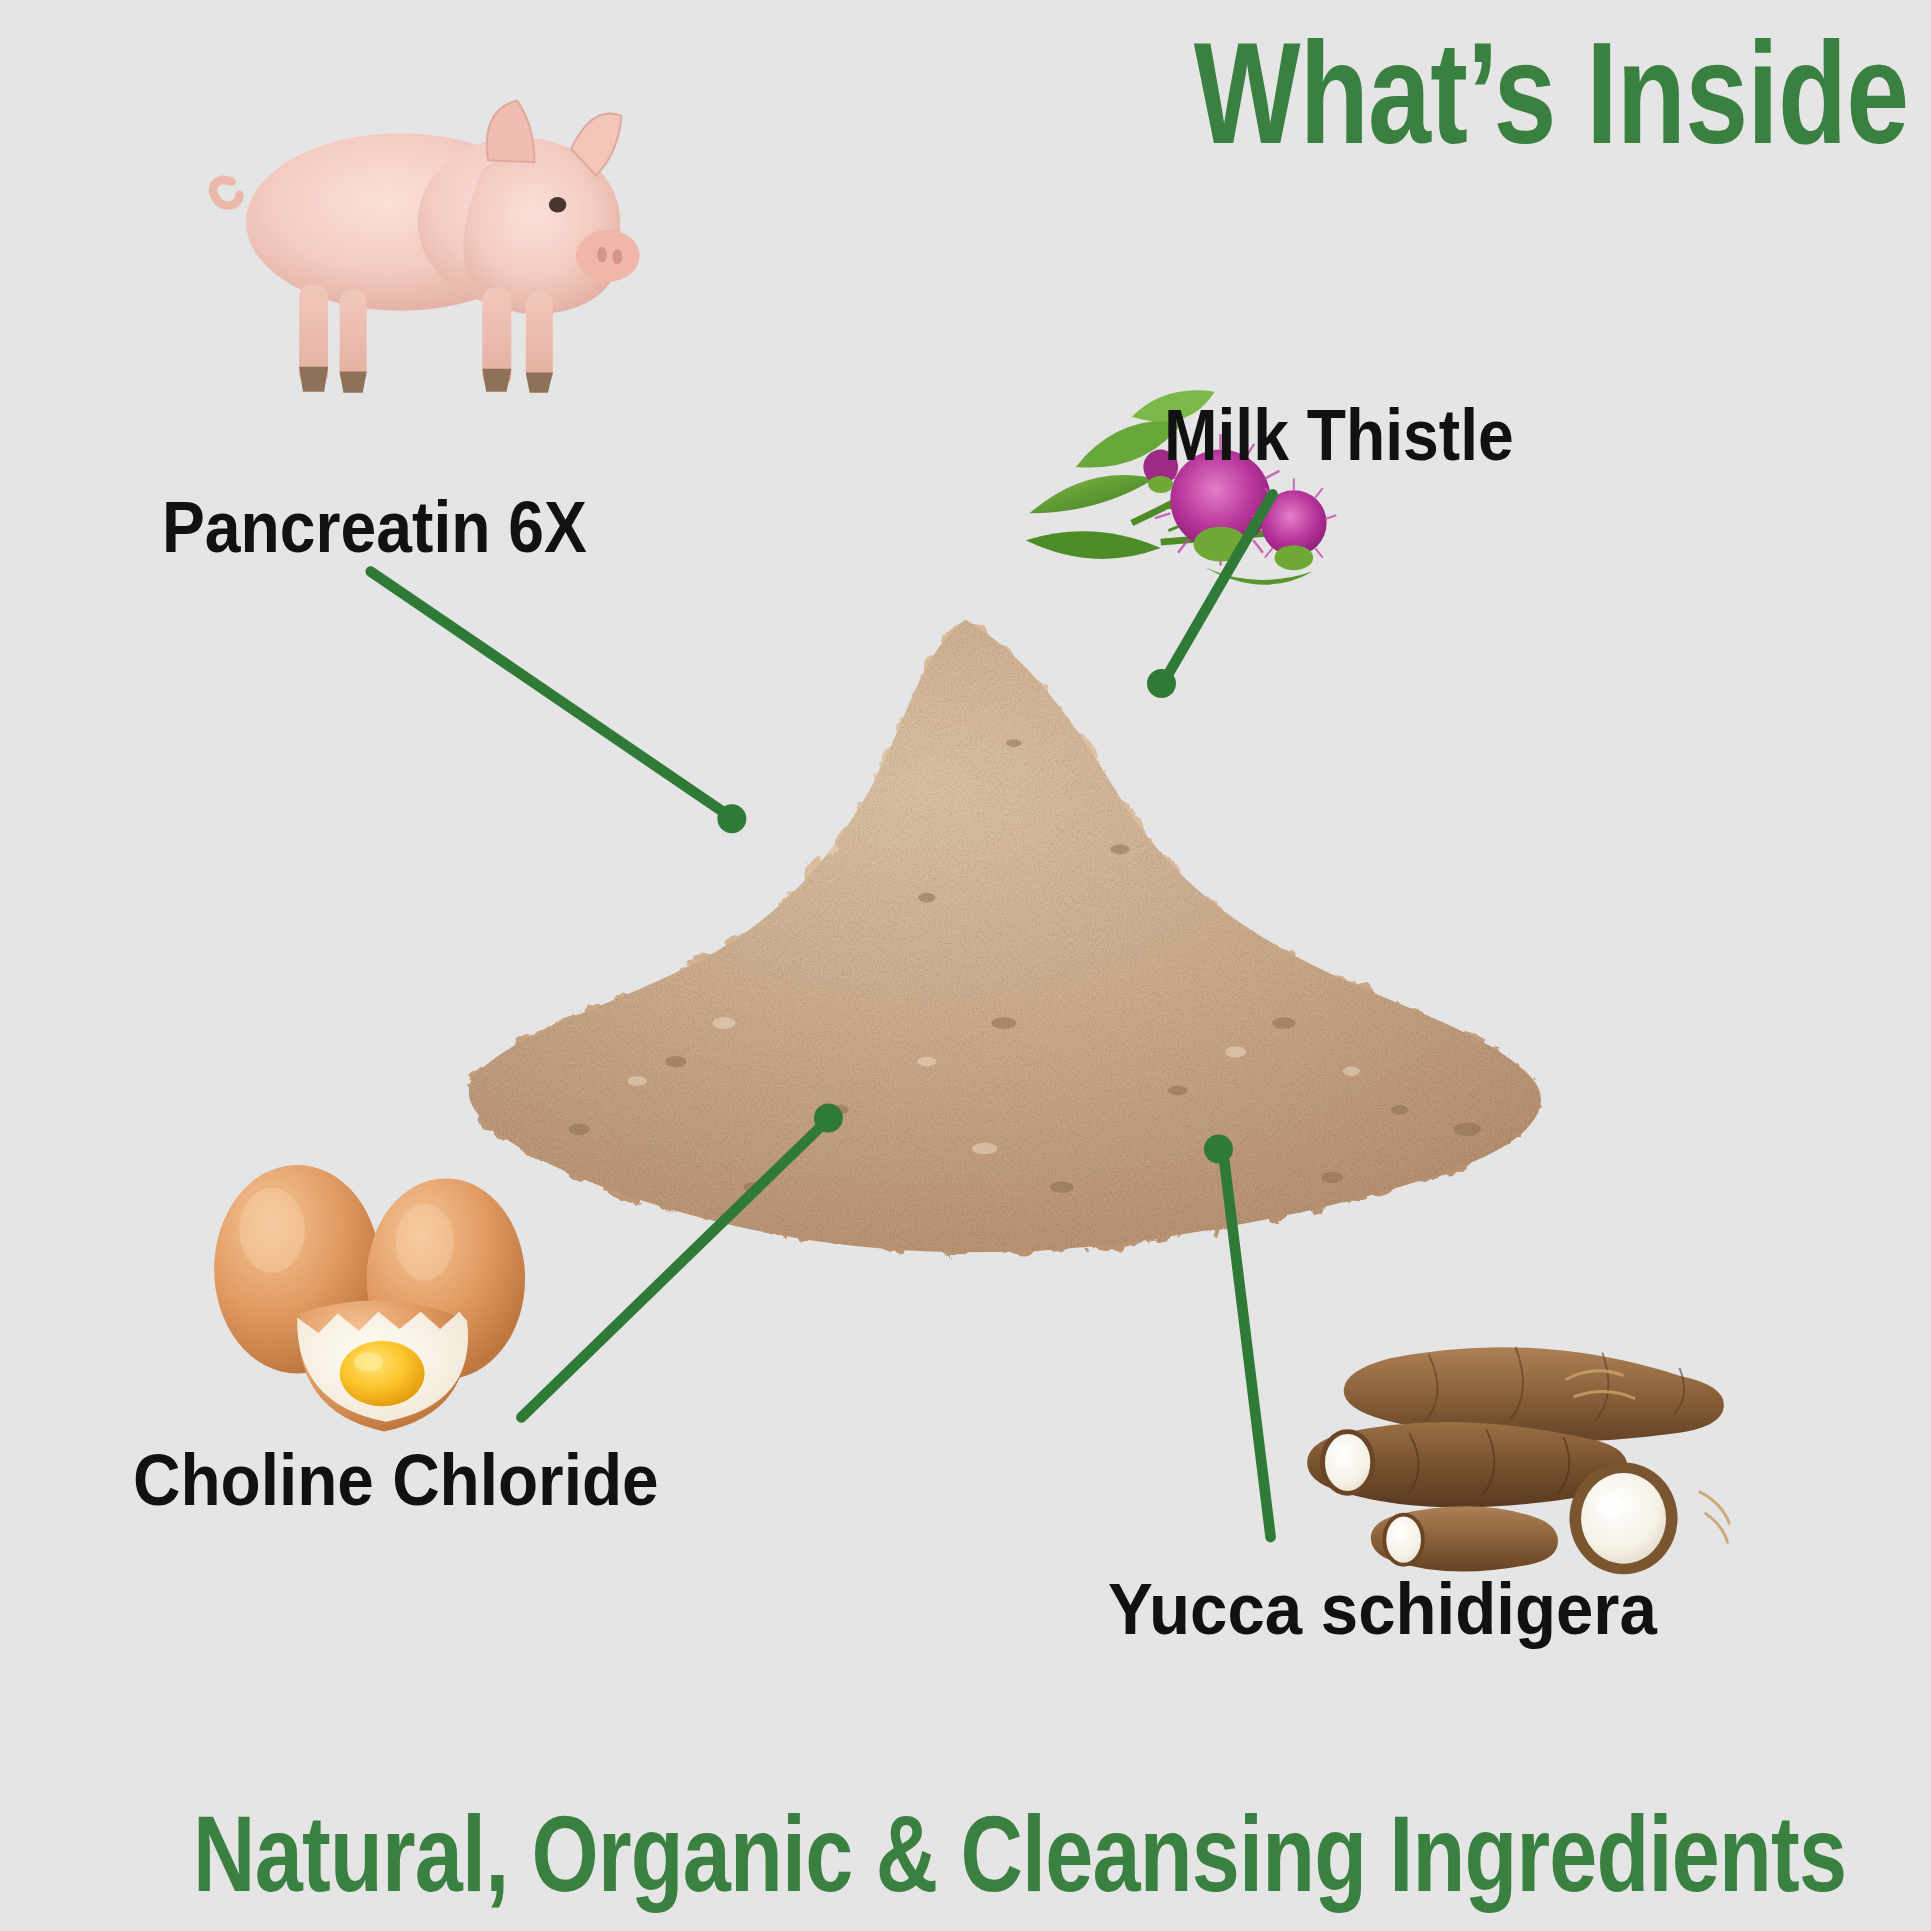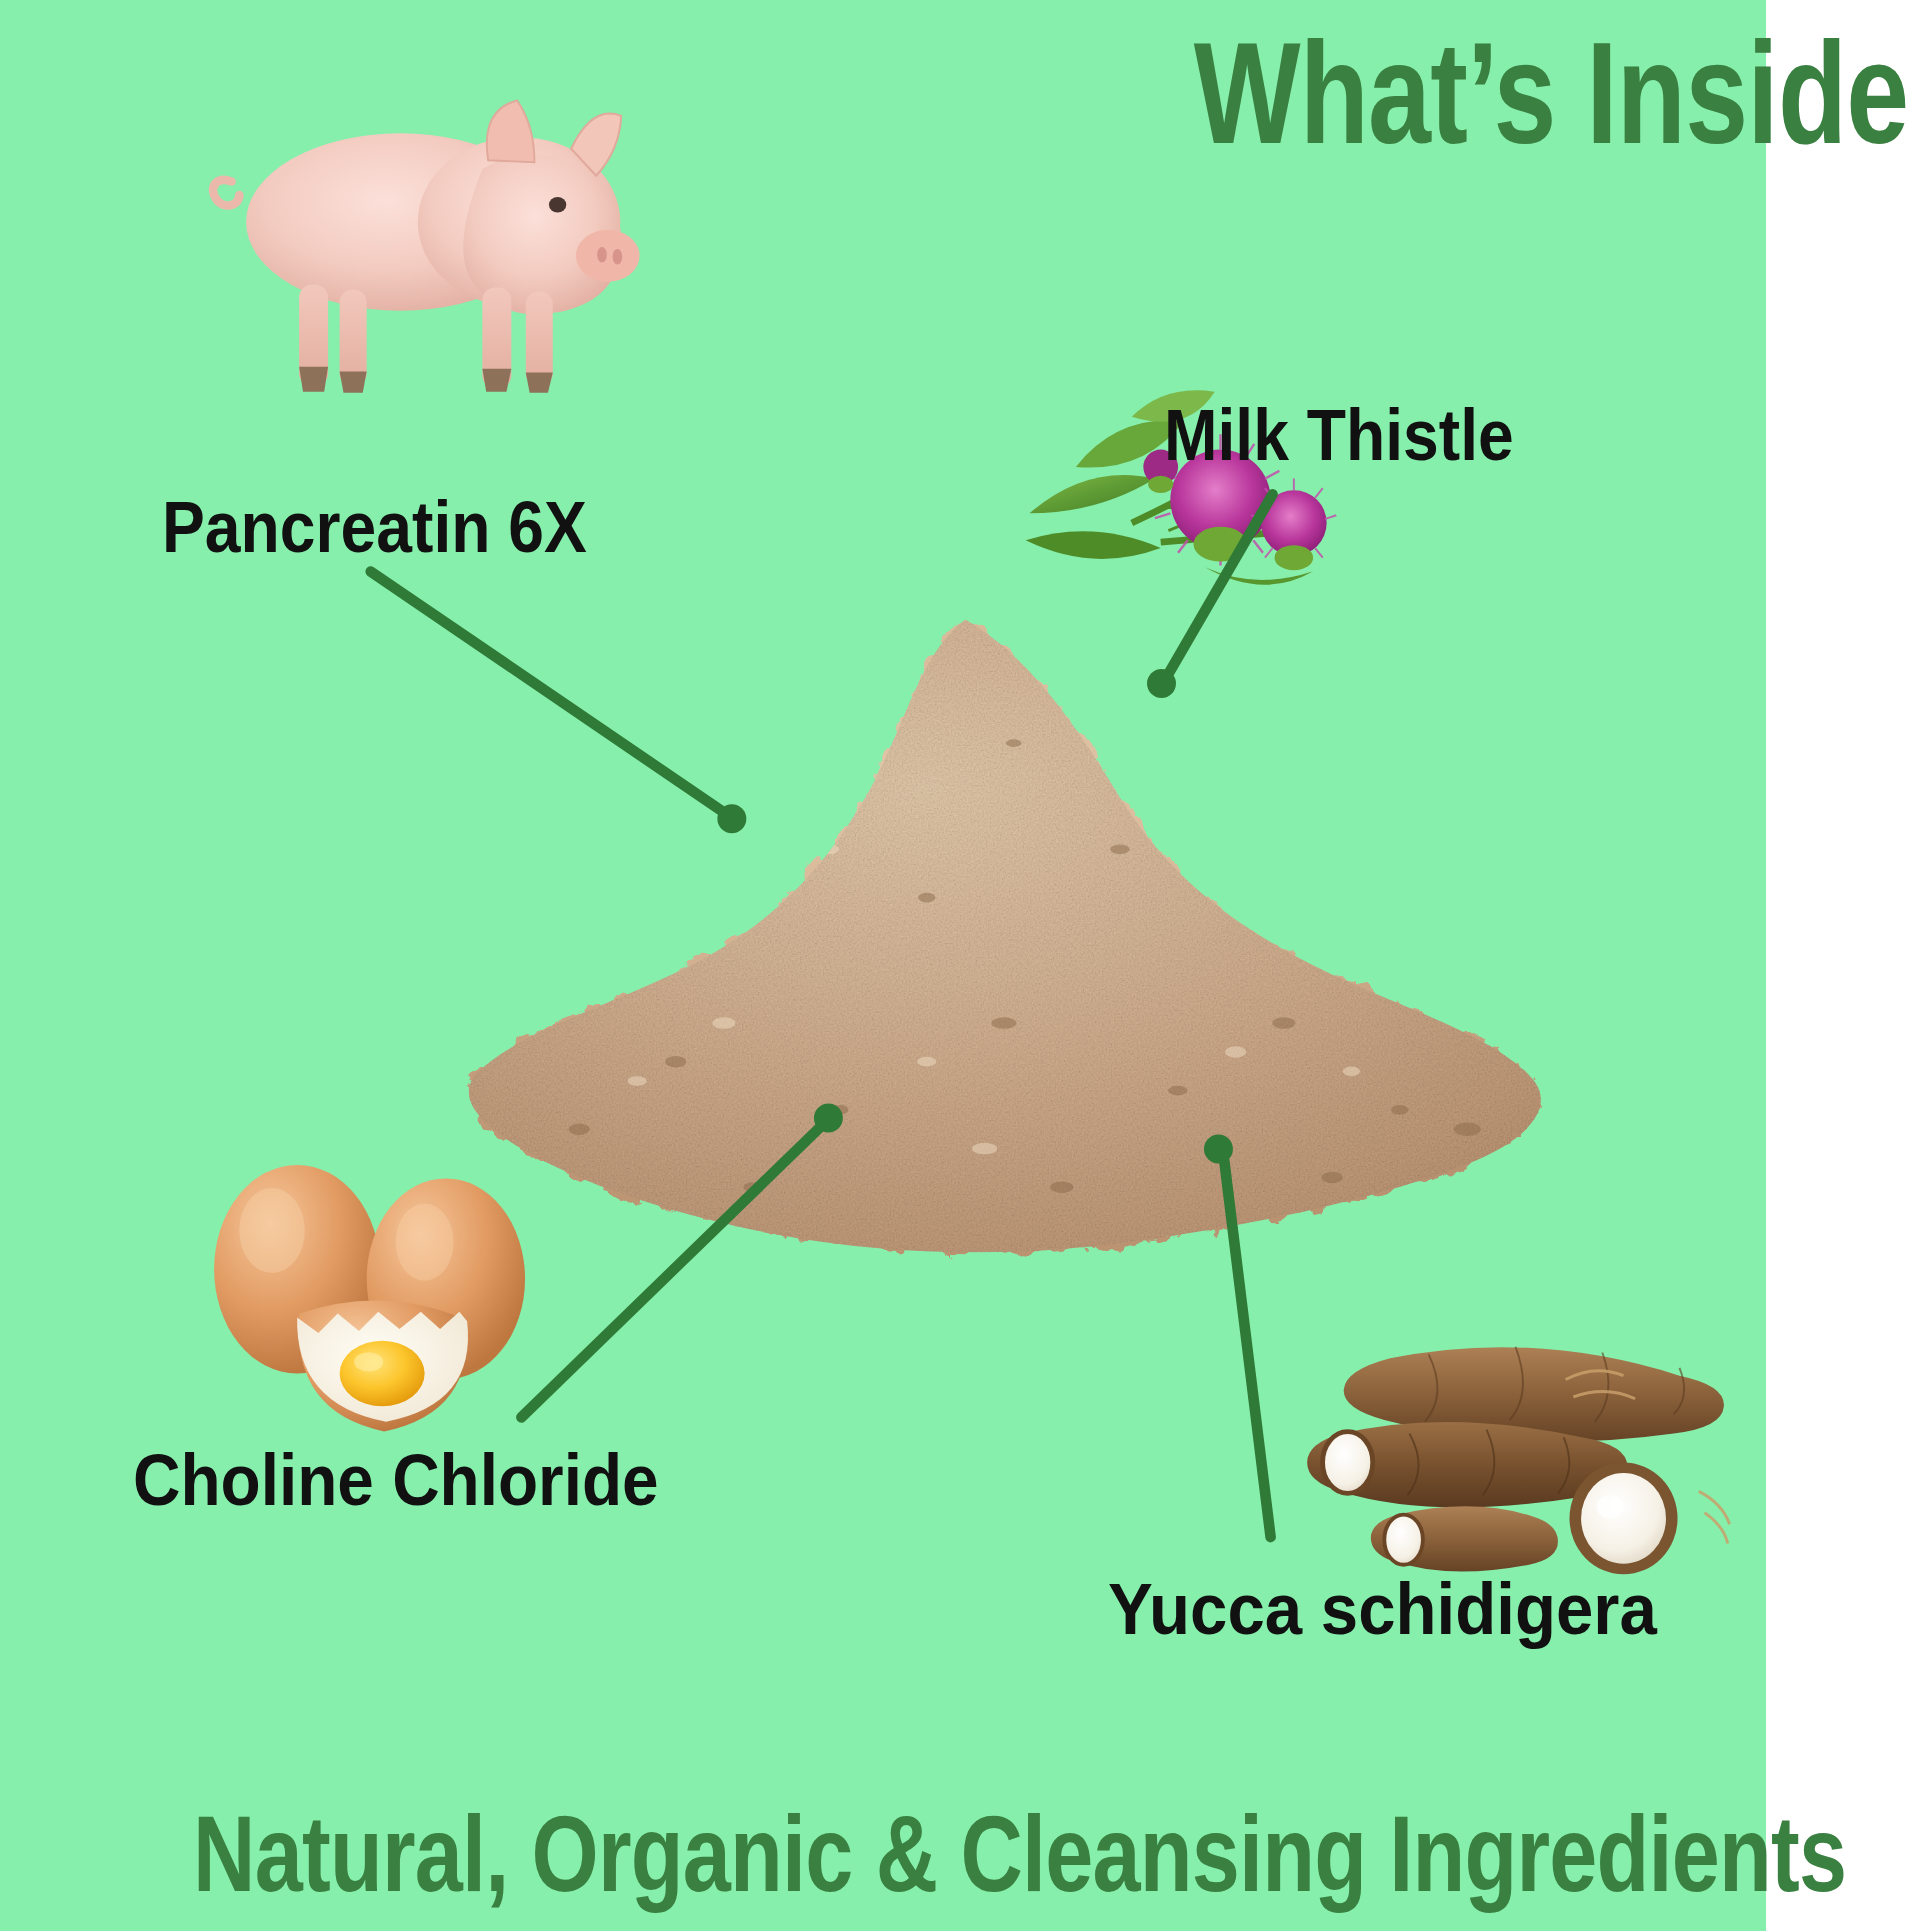--- a/index.html
+++ b/index.html
@@ -1,18 +1,18 @@
 <!DOCTYPE html>
 <html><head>
 <meta charset="utf-8">
 <style>
   html,body{margin:0;padding:0;background:#ffffff;}
   body{width:1931px;height:1931px;position:relative;overflow:hidden;
        font-family:"Liberation Sans","DejaVu Sans",sans-serif;}
-  #stage{position:absolute;left:0;top:0;width:1766px;height:1931px;background:#86efac;}
+  #stage{position:absolute;left:0;top:0;width:1931px;height:1931px;background:#e5e5e5;}
 
   .title{
     position:absolute; left:0; top:17.4px; width:1931px;
     text-align:right; padding-right:29px; box-sizing:border-box;
     font-family:"Liberation Sans","DejaVu Sans",sans-serif;
     font-weight:700; font-size:145px; line-height:1.05;
     color:#3a8040; letter-spacing:-1px;
     transform:scaleX(0.78); transform-origin:100% 50%;
     white-space:nowrap;
   }

